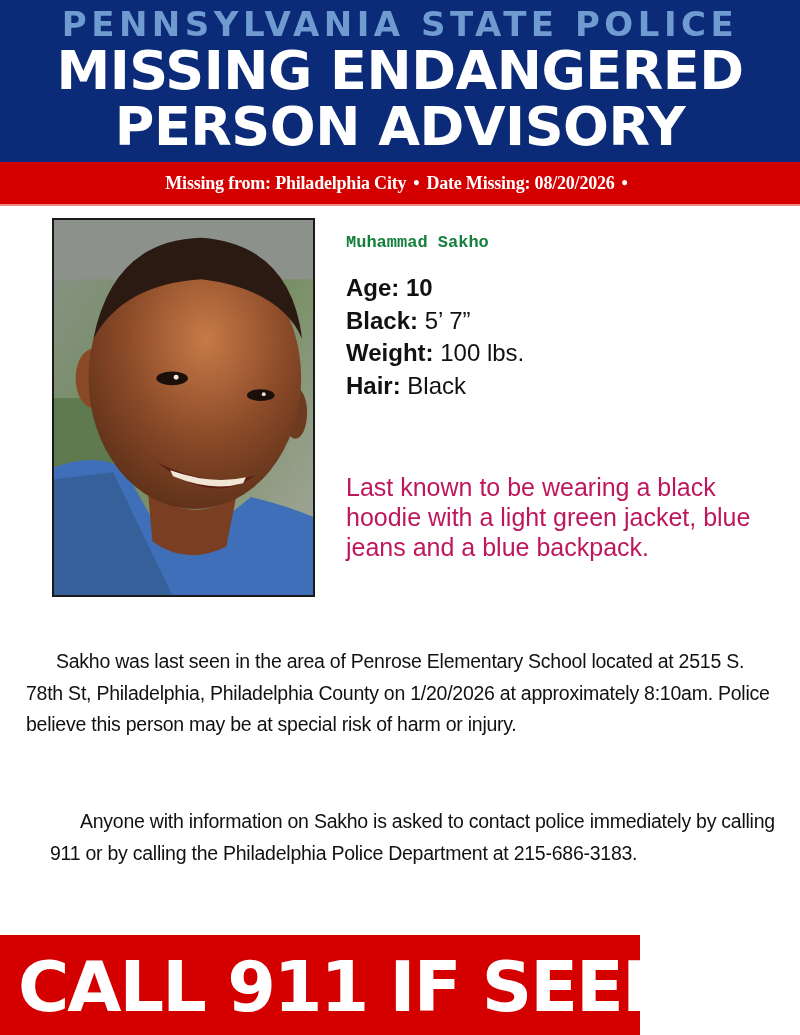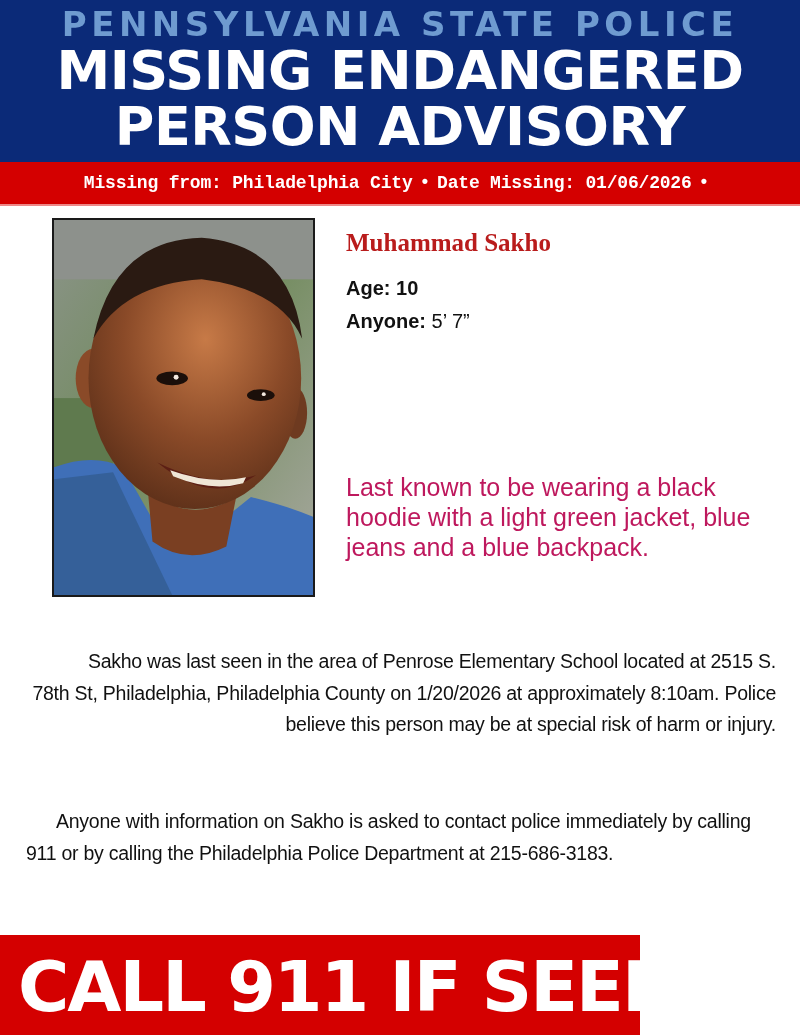--- a/index.html
+++ b/index.html
@@ -33,63 +33,63 @@
     .title-line.l1 { top: 42px; }
     .title-line.l2 { top: 98px; }
 
     
     .info-strip {
       position: absolute; left: 0; top: 162px; width: 800px; height: 44px;
       background: #d40000;
       border-bottom: 2px solid #e88;
       display: flex; align-items: center; justify-content: center;
       color: #ffffff; font-weight: bold; font-size: 18px;
-      font-family: Liberation Mono, monospace;
+      font-family: Liberation Serif, serif;
       white-space: nowrap; letter-spacing: -0.2px;
     }
     .info-strip .sep { margin: 0 7px; }
 
     
     .photo {
       position: absolute; left: 52px; top: 218px; width: 263px; height: 379px;
       border: 2px solid #1a1a1a;
       overflow: hidden;
       background: #7c8a80;
     }
     .photo svg { display: block; width: 100%; height: 100%; }
 
     
     .details { position: absolute; left: 346px; top: 226px; width: 440px; }
     .name {
-      font-weight: bold; font-size: 25px; line-height: 34px;
-      font-family: Liberation Serif, serif; color: #b91c1c;
+      font-weight: bold; font-size: 17px; line-height: 34px;
+      font-family: Liberation Mono, monospace; color: #15803d;
     }
     .facts { margin-top: 12px; }
     .fact {
-      font-size: 20px; line-height: 32.5px; color: #111;
+      font-size: 24px; line-height: 32.5px; color: #111;
       font-family: "Liberation Sans", sans-serif;
     }
     .fact .k { font-weight: bold; }
     .fact .v.bold { font-weight: bold; }
     .clothing {
       position: absolute; left: 346px; top: 472px; width: 420px;
       font-size: 25px; line-height: 30px; color: #be185d;
       font-family: "Liberation Sans", sans-serif;
     }
 
     
     .para {
       position: absolute; left: 26px; width: 750px;
       font-size: 19.5px; line-height: 31.5px; color: #111;
       font-family: "Liberation Sans", sans-serif;
       text-indent: 30px;
       letter-spacing: -0.25px;
     }
-    .para.p1 { top: 646px; text-align: right; }
-    .para.p2 { top: 806px; }
+    .para.p1 { top: 646px; }
+    .para.p2 { top: 806px; margin-left: 24px; }
 
     
     .footer {
       position: absolute; left: 0; top: 935px; width: 640px; height: 100px;
       background: #d40000;
       text-align: right;
     }
     .cta {
       position: absolute; left: 18px; top: 10px;
       font-family: "DejaVu Sans", sans-serif;
@@ -109,21 +109,21 @@
 
   <div class="header">
     <div class="agency">PENNSYLVANIA STATE POLICE</div>
     <div class="title-line l1">MISSING ENDANGERED</div>
     <div class="title-line l2">PERSON ADVISORY</div>
   </div>
 
   <div class="info-strip">
     <span>Missing from: Philadelphia City</span>
     <span class="sep">•</span>
-    <span>Date Missing: 01/06/2026</span>
+    <span>Date Missing: 08/20/2026</span>
     <span class="sep">•</span>
   </div>
 
   <div class="photo" role="img" aria-label="Photo of Muhammad Sakho">
     <svg viewBox="0 0 263 379" preserveAspectRatio="none">
       <defs>
         <linearGradient id="bg" x1="0" y1="0" x2="1" y2="1">
           <stop offset="0" stop-color="#8c948a"></stop>
           <stop offset="0.45" stop-color="#6f8a5a"></stop>
           <stop offset="1" stop-color="#a9a9a2"></stop>
@@ -160,21 +160,27 @@
     </svg>
   </div>
 
   <div class="details">
     <div class="name">Muhammad Sakho</div>
     <div class="facts">
       <div class="fact">
         <span class="k">Age:</span><span class="v bold"> 10</span>
       </div>
       <div class="fact">
-        <span class="k">Anyone:</span> <span class="v">5’ 7”</span>
+        <span class="k">Black:</span> <span class="v">5’ 7”</span>
+      </div>
+      <div class="fact">
+        <span class="k">Weight:</span> <span class="v">100 lbs.</span>
+      </div>
+      <div class="fact">
+        <span class="k">Hair:</span> <span class="v">Black</span>
       </div>
     </div>
   </div>
 
   <div class="clothing">Last known to be wearing a black hoodie with a light green jacket, blue jeans and a blue backpack.</div>
 
   <p class="para p1">Sakho was last seen in the area of Penrose Elementary School located at 2515 S. 78th St, Philadelphia, Philadelphia County on 1/20/2026 at approximately 8:10am.  Police believe this person may be at special risk of harm or injury.</p>
   <p class="para p2">Anyone with information on Sakho is asked to contact police immediately by calling 911 or by calling the Philadelphia Police Department at 215-686-3183.</p>
 
   <div class="footer">

